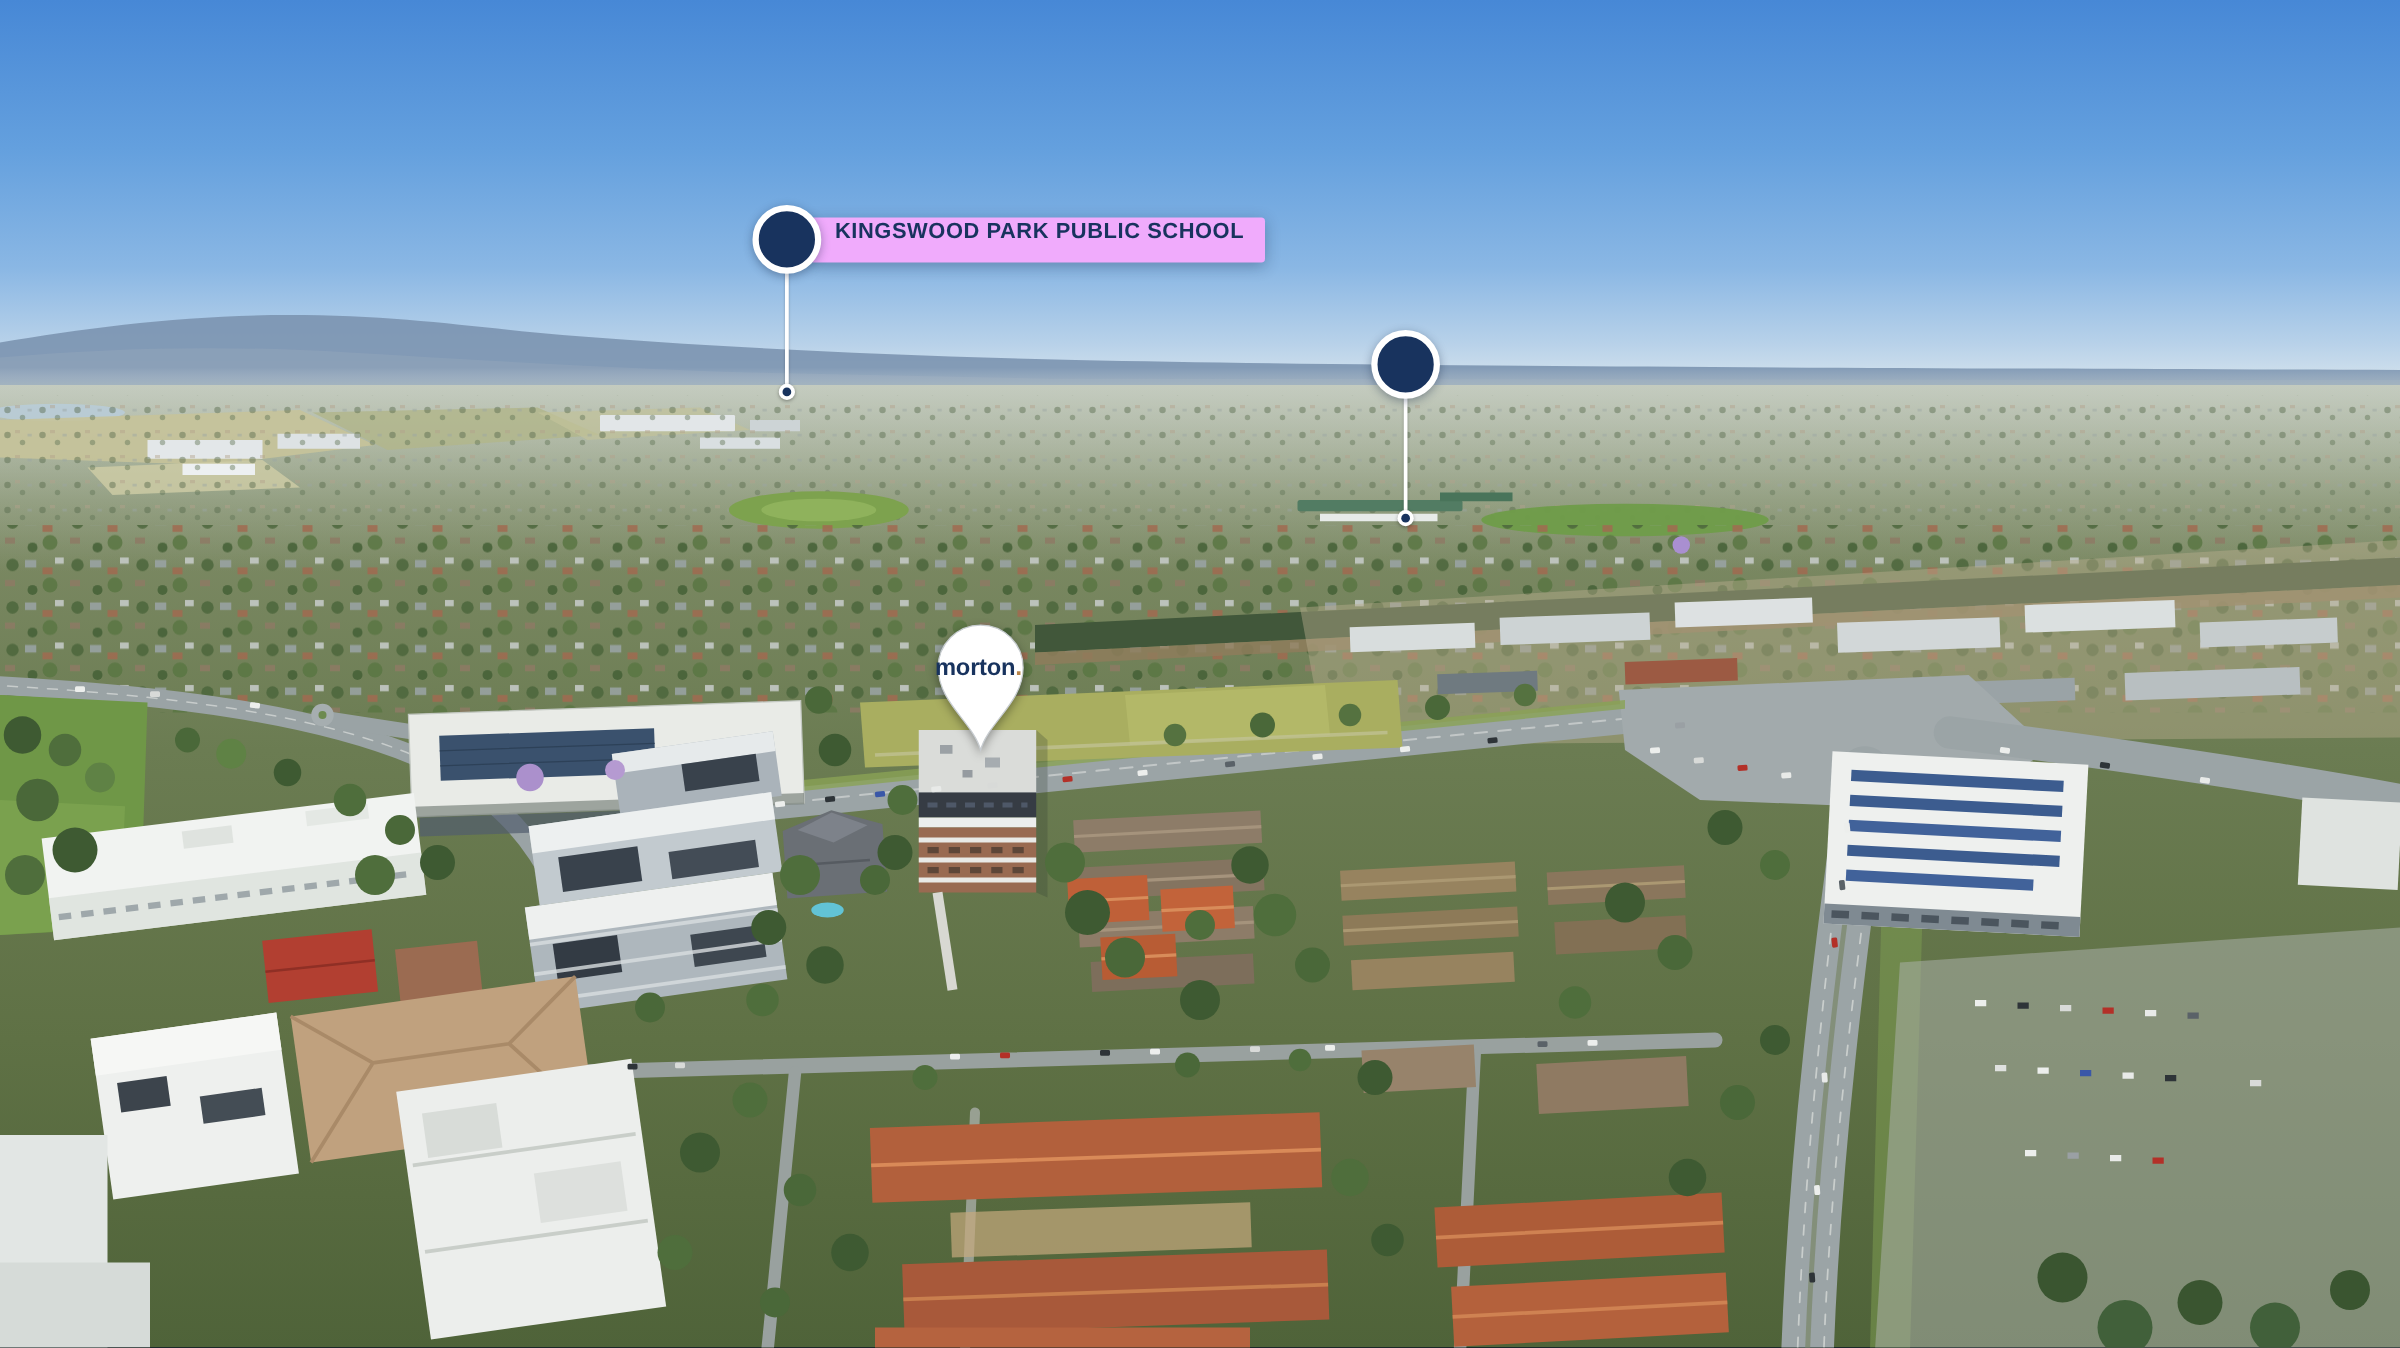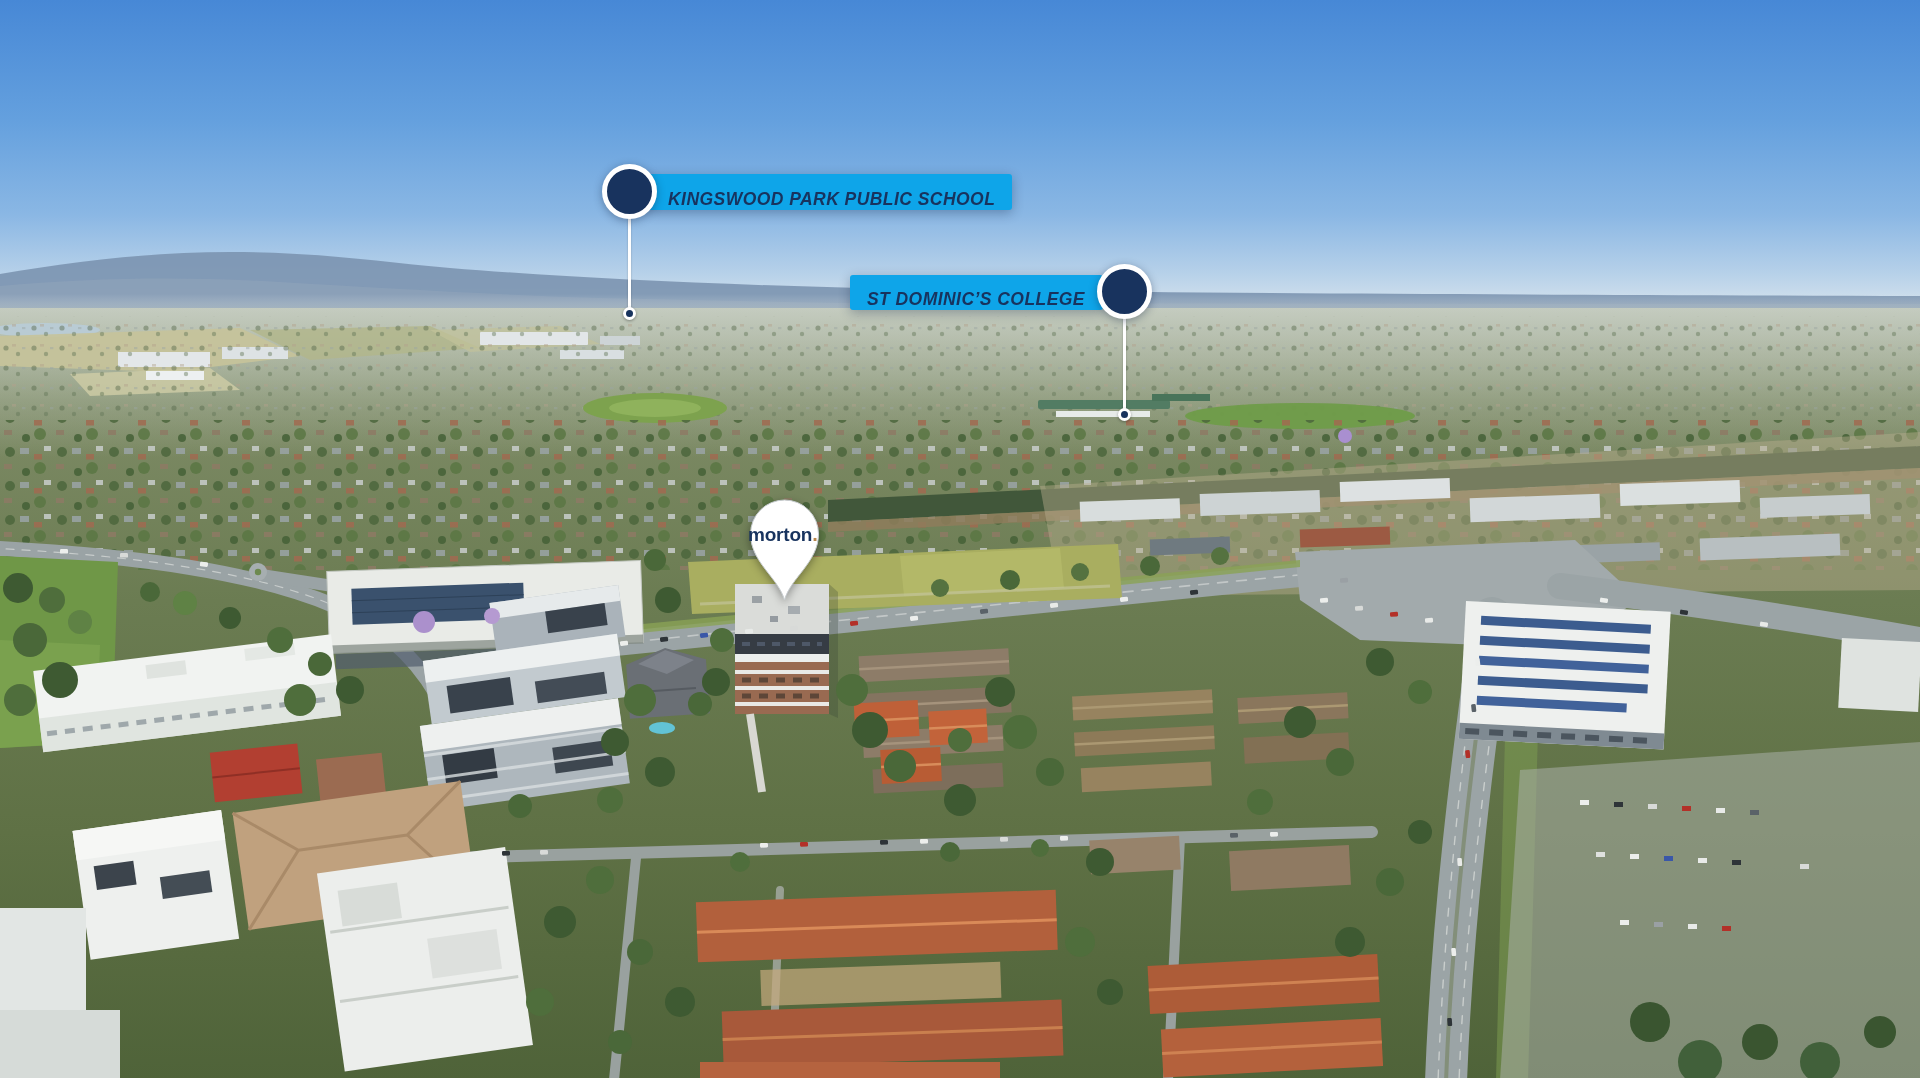--- a/index.html
+++ b/index.html
@@ -1,23 +1,23 @@
 <!DOCTYPE html>
 <html><head>
 <meta charset="utf-8">
 <style>
   html,body{margin:0;padding:0;background:#0b1624;}
   .stage{position:relative;width:1920px;height:1078px;overflow:hidden;
          font-family:"Liberation Sans","DejaVu Sans",sans-serif;}
   .scene{position:absolute;left:0;top:0;width:1920px;height:1078px;}
 
   
-  .marker-pill{position:absolute;display:flex;align-items:flex-end;background:#0ea5e9;
+  .marker-pill{position:absolute;display:flex;align-items:flex-start;background:#f0abfc;
     color:#18335e;font-weight:700;font-size:17.5px;letter-spacing:.45px;white-space:nowrap;
-    border-radius:3px;box-shadow:0 3px 12px rgba(15,35,65,.32);z-index:4;font-style:italic;}
+    border-radius:3px;box-shadow:0 3px 12px rgba(15,35,65,.32);z-index:4;}
   #pill-kingswood{left:648px;top:174px;height:36px;padding:0 17px 0 20px;}
   #pill-dominics{right:817px;top:275px;height:35px;padding:0 18px 0 17px;}
 
   .marker-circle{position:absolute;width:55px;height:55px;border-radius:50%;
     background:#18335e;border:5px solid #fff;box-sizing:border-box;
     box-shadow:0 2px 8px rgba(15,35,65,.38);z-index:5;}
   #circle-kingswood{left:602px;top:164px;}
   #circle-dominics{left:1097px;top:264px;}
 
   .leader-line{position:absolute;width:3px;background:#fff;z-index:3;
@@ -439,23 +439,20 @@
 
   <div class="leader-line" id="line-kingswood"></div>
   <div class="leader-dot" id="dot-kingswood"></div>
   <div class="marker-pill" id="pill-kingswood">
     <span>KINGSWOOD PARK PUBLIC SCHOOL</span>
   </div>
   <div class="marker-circle" id="circle-kingswood"></div>
 
   <div class="leader-line" id="line-dominics"></div>
   <div class="leader-dot" id="dot-dominics"></div>
-  <div class="marker-pill" id="pill-dominics">
-    <span>ST DOMINIC’S COLLEGE</span>
-  </div>
   <div class="marker-circle" id="circle-dominics"></div>
 
   <div class="pin">
     <svg viewBox="0 0 73 105" aria-hidden="true">
       <path d="M36.5,102 C30.5,80 2.5,64 2.5,36 A34,34 0 1,1 70.5,36 C70.5,64 42.5,80 36.5,102 Z" fill="#ffffff" stroke="#c7ccd0" stroke-width="1"></path>
     </svg>
     <div class="pin-brand"><span>morton</span><span class="dot">.</span></div>
   </div>
 
 </div>

